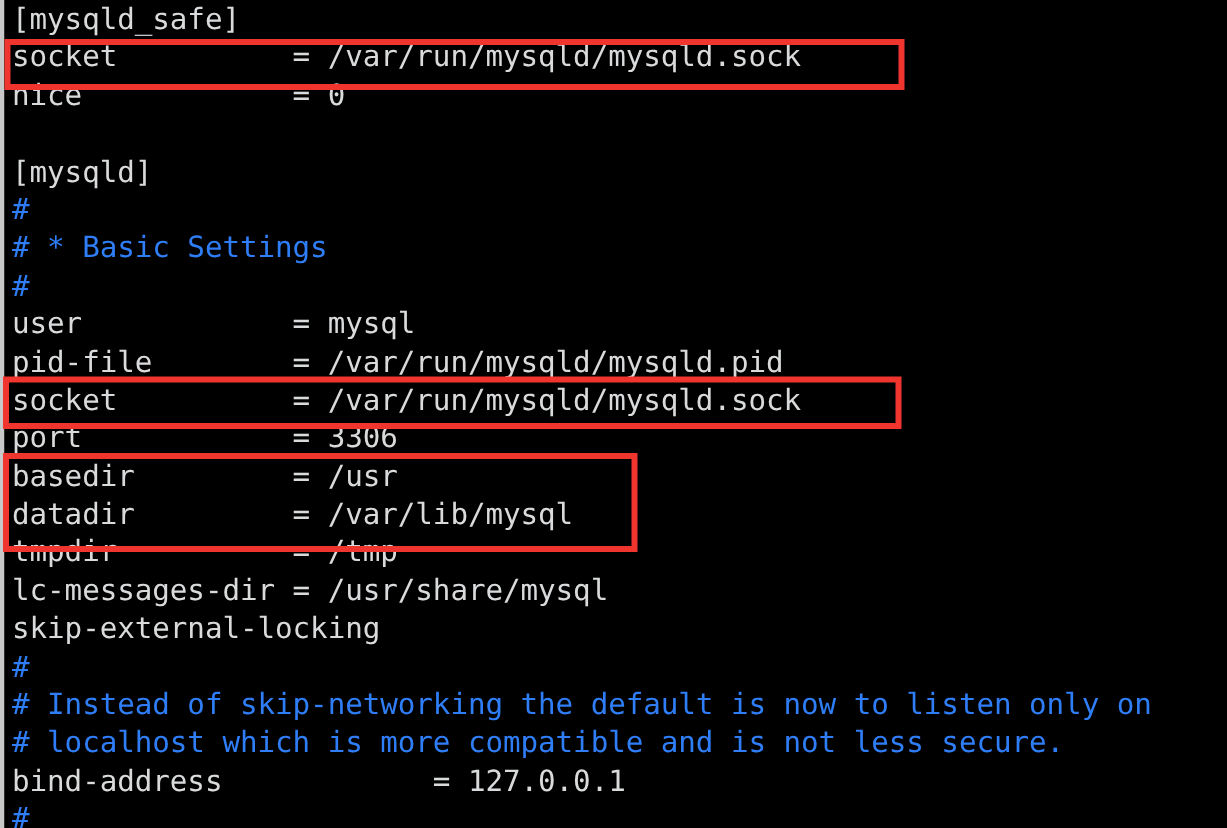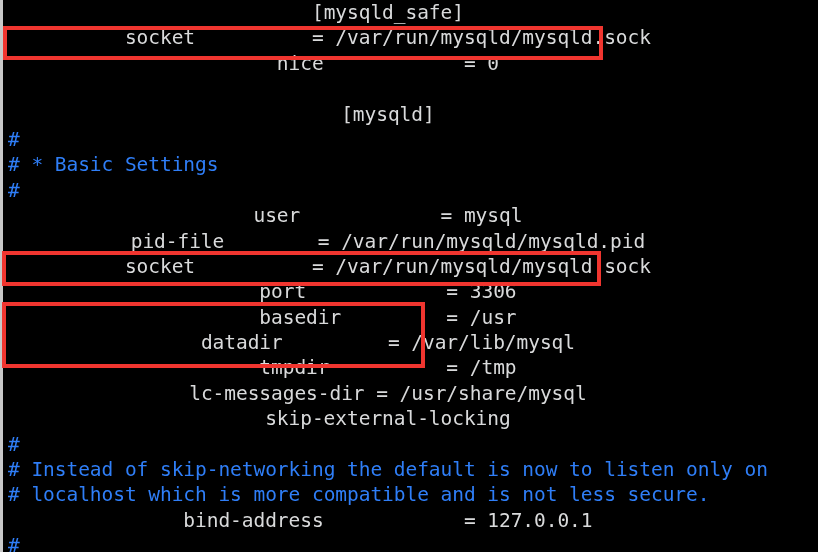--- a/index.html
+++ b/index.html
@@ -45,21 +45,21 @@
     letter-spacing: -0.05px;
     white-space: pre;
     color: #d8d8d8;
   }
   .ln {
     display: block;
     height: 25.4px;
     white-space: pre;
   }
   .cmt { color: #2f7ef7; }
-  .txt { color: #d9dadb; text-align: center; }
+  .txt { color: #d9dadb; }
 
   .hl-box {
     position: absolute;
     border: 4px solid #f0352f;
     box-sizing: border-box;
     pointer-events: none;
     background: transparent;
   }
 </style>
 </head>

